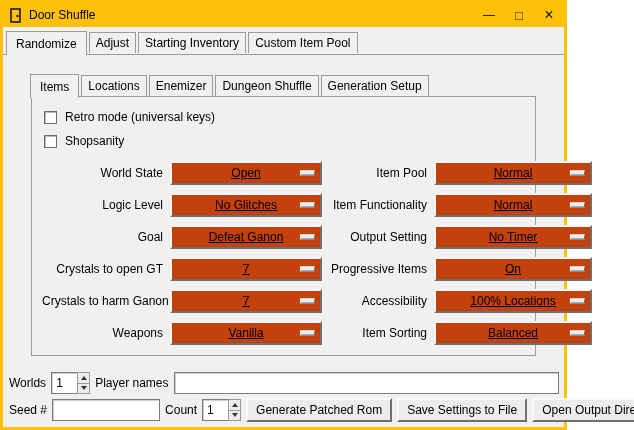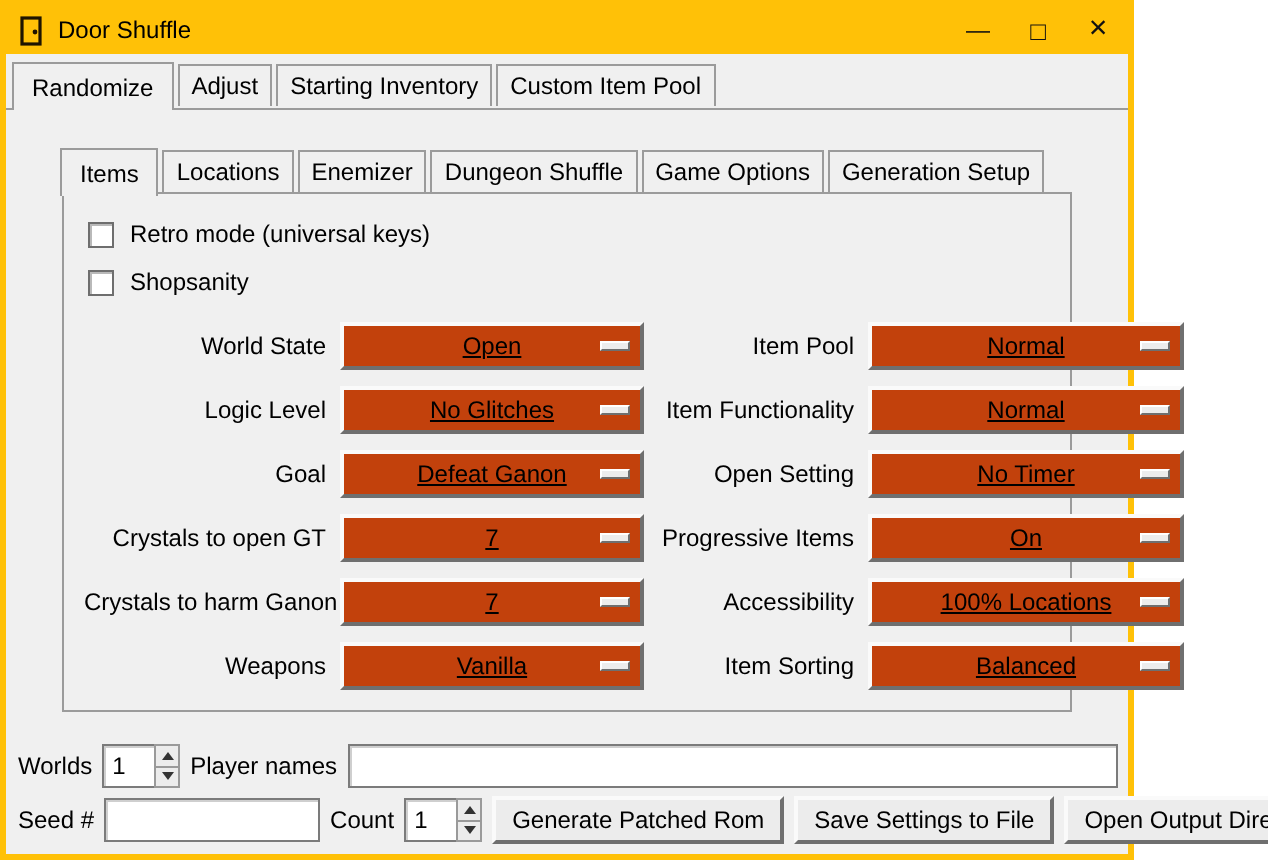--- a/index.html
+++ b/index.html
@@ -160,21 +160,20 @@
       <span class="tab">Custom Item Pool</span>
     </div>
 
     <div class="main-panel">
 
       <div class="tabs sub-tabs">
         <span class="tab active">Items</span>
         <span class="tab">Locations</span>
         <span class="tab">Enemizer</span>
         <span class="tab">Dungeon Shuffle</span>
-        <span class="tab">Game Options</span>
         <span class="tab">Generation Setup</span>
       </div>
 
       <div class="sub-panel">
 
         <div class="check-row">
           <span class="checkbox"></span>
           <span class="lbl">Retro mode (universal keys)</span>
         </div>
         <div class="check-row">
@@ -204,21 +203,21 @@
           <div class="dropdown">
             <span>Normal</span>
             <span class="om-indicator"></span>
           </div>
 
           <span class="field-label">Goal</span>
           <div class="dropdown">
             <span>Defeat Ganon</span>
             <span class="om-indicator"></span>
           </div>
-          <span class="field-label">Open Setting</span>
+          <span class="field-label">Output Setting</span>
           <div class="dropdown">
             <span>No Timer</span>
             <span class="om-indicator"></span>
           </div>
 
           <span class="field-label">Crystals to open GT</span>
           <div class="dropdown">
             <span>7</span>
             <span class="om-indicator"></span>
           </div>

